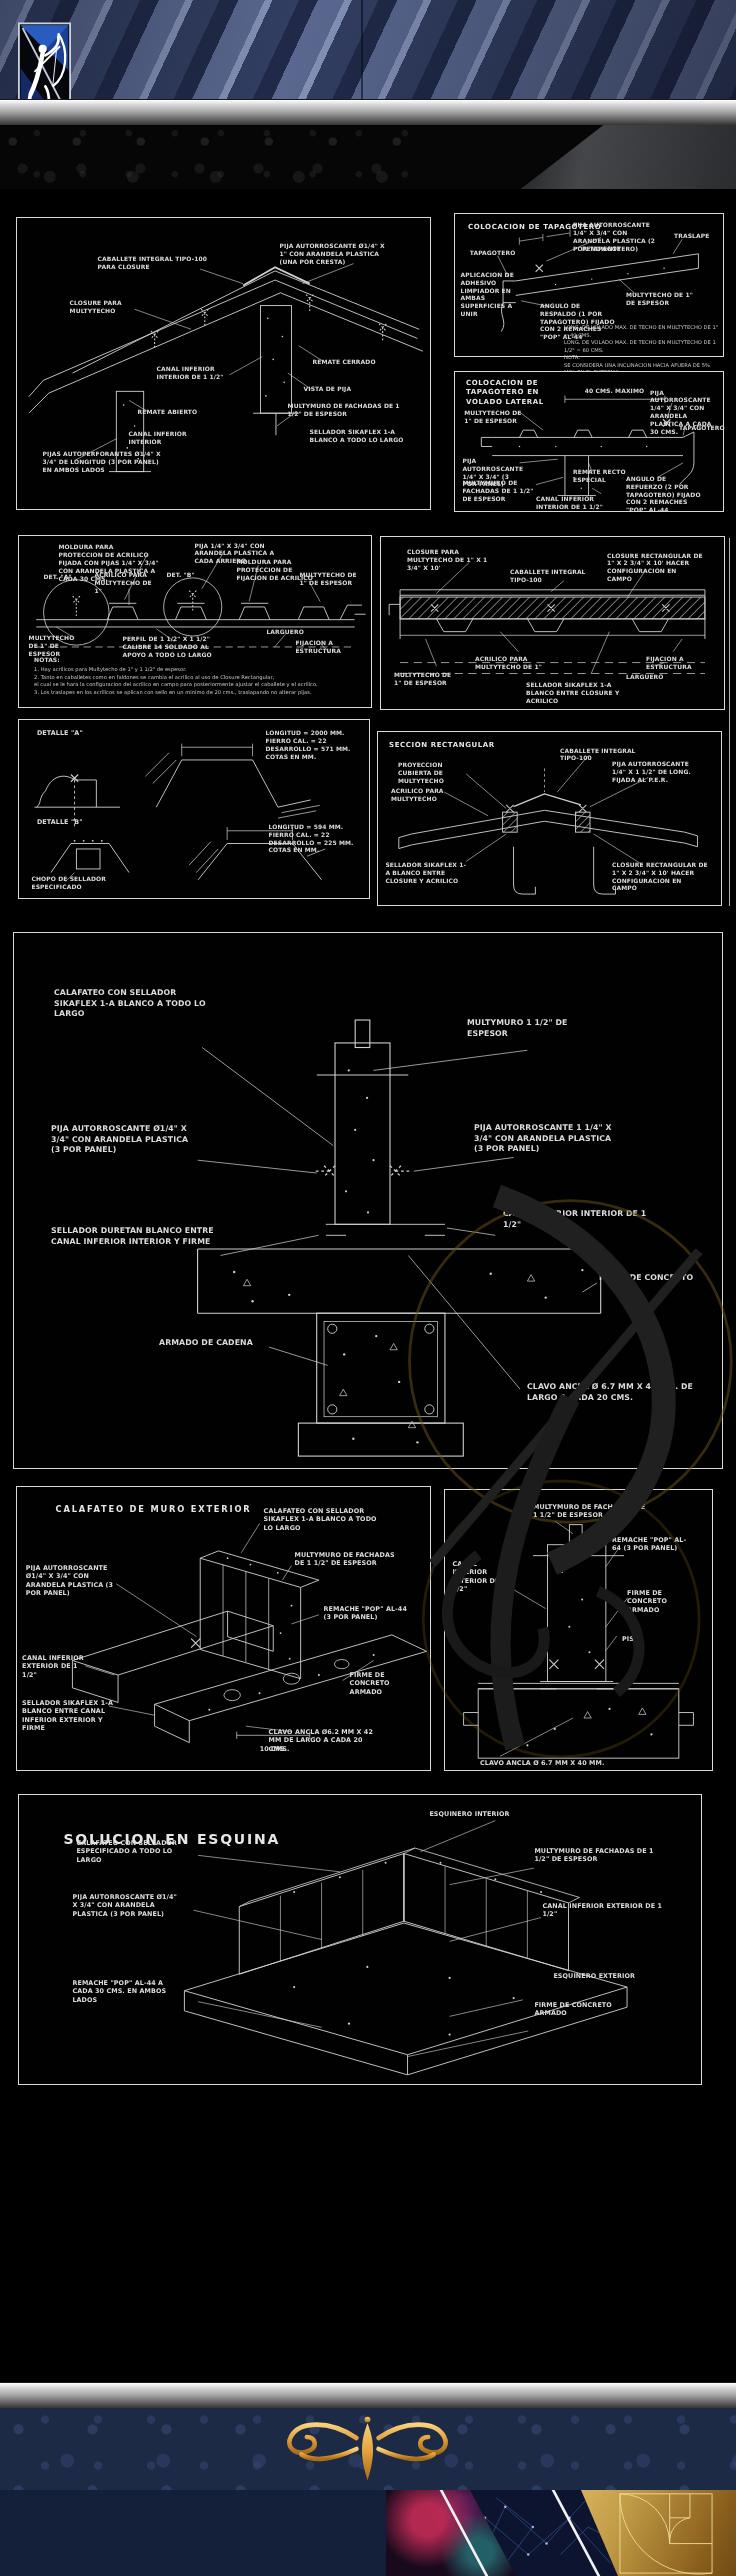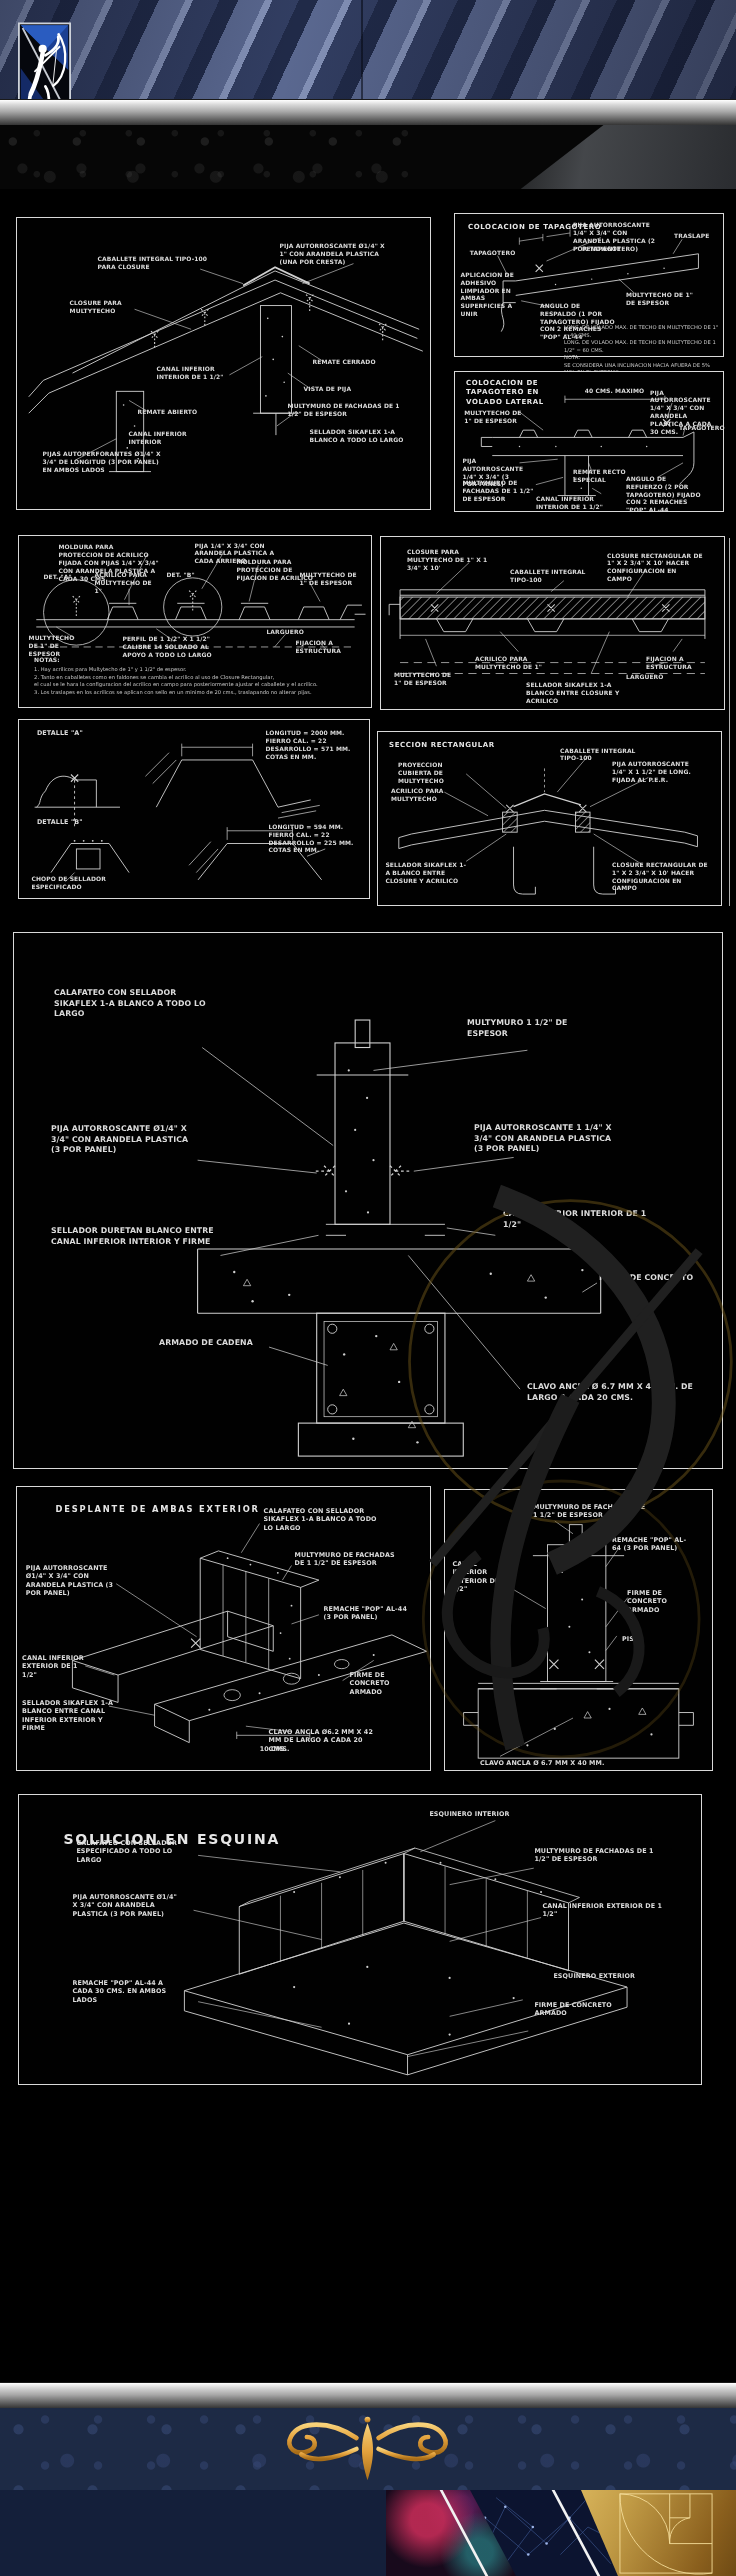--- a/index.html
+++ b/index.html
@@ -425,21 +425,21 @@
       </g>
       <g fill="#cfcfcf" stroke="none">
         <circle cx="210" cy="244" r="1.1"></circle>
           <circle cx="265" cy="226" r="1.1"></circle>
           <circle cx="330" cy="206" r="1.1"></circle>
           <circle cx="390" cy="184" r="1.1"></circle>
       </g>
       <path d="M240,272 L320,272 M240,268 L240,276 M320,268 L320,276" stroke-width=".8"></path>
       <path d="M265,40 L245,72 M300,86 L290,102 M108,106 L196,164 M330,140 L300,150 M74,196 L106,206 M100,240 L150,250 M356,212 L390,190 M300,268 L250,262" stroke-width=".7"></path>
     </svg>
-    <span class="tt" style="left:39px;top:16.6px;letter-spacing:1.8px;">DESPLANTE DE AMBAS EXTERIOR</span>
+    <span class="tt" style="left:39px;top:16.6px;letter-spacing:1.8px;">CALAFATEO DE MURO EXTERIOR</span>
     <span class="lb md" style="left:247px;top:20px;width:120px;">CALAFATEO CON SELLADOR SIKAFLEX 1-a BLANCO A TODO LO LARGO</span>
     <span class="lb md" style="left:278px;top:64px;width:101px;">MULTYMURO DE FACHADAS DE 1 1/2" DE ESPESOR</span>
     <span class="lb md" style="left:9.2px;top:77px;width:96px;">PIJA AUTORROSCANTE Ø1/4" X 3/4" CON ARANDELA PLASTICA (3 POR PANEL)</span>
     <span class="lb md" style="left:307px;top:118px;width:85px;">REMACHE "POP" AL-44 (3 POR PANEL)</span>
     <span class="lb md" style="left:5.5px;top:167px;width:66px;">CANAL INFERIOR EXTERIOR DE 1 1/2"</span>
     <span class="lb md" style="left:5.5px;top:212px;width:96px;">SELLADOR SIKAFLEX 1-a BLANCO ENTRE CANAL INFERIOR EXTERIOR Y FIRME</span>
     <span class="lb md" style="left:333px;top:184px;width:74px;">FIRME DE CONCRETO ARMADO</span>
     <span class="lb md" style="left:252px;top:241px;width:110px;">CLAVO ANCLA Ø6.2 MM X 42 MM DE LARGO A CADA 20 CMS.</span>
     <span class="lb md c" style="left:226px;top:258px;width:64px;">10 CMS.</span>
   </div>

